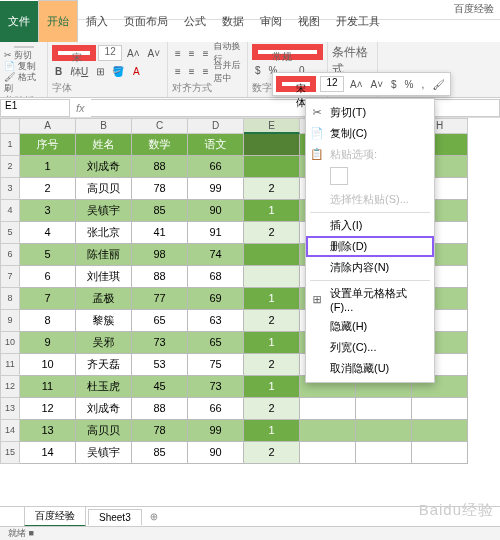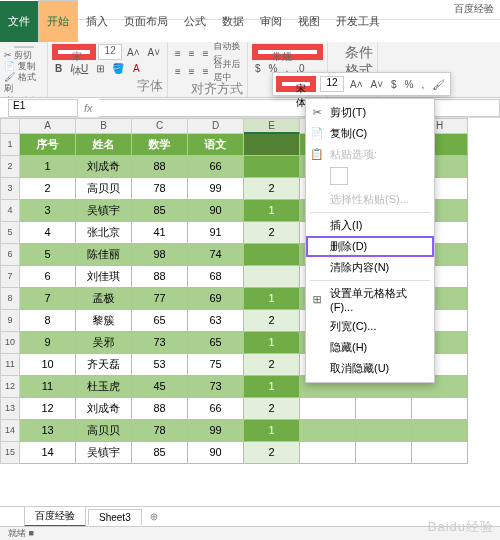--- a/index.html
+++ b/index.html
@@ -7,68 +7,68 @@
 .titlebar{height:20px;background:#fff;display:flex;align-items:center;padding-left:4px;border-bottom:1px solid #ddd}
 .titlebar .icn{width:14px;height:14px;background:#217346;margin-right:3px}
 .qa-icon{width:12px;height:12px;margin:0 2px;display:inline-block;color:#666}
 .baidu-tag{position:absolute;right:6px;top:2px;font-size:10px;color:#555}
 .tabs{display:flex;background:#fff;height:22px;align-items:flex-end}
 .tab{padding:13px 8px;font-size:11px;color:#444;cursor:pointer}
 .tab.file{background:#217346;color:#fff}
 .tab.active{background:#fdba74;border:1px solid #ccc;border-bottom:none;color:#217346}
 .ribbon{height:56px;background:#f3f3f3;border-bottom:1px solid #ccc;display:flex;position:relative;overflow:hidden}
 .rgroup{border-right:1px solid #ddd;padding:2px 4px;display:flex;flex-direction:column;justify-content:space-between;font-size:9px;color:#666}
-.rgroup .lbl{text-align:right;font-size:13px;color:#888}
+.rgroup .lbl{text-align:left;font-size:10px;color:#888}
 .clip{width:48px}
 .paste-ic{width:20px;height:24px;background:linear-gradient(#fff,#eee);border:1px solid #ccc;margin:2px auto}
 .clip-rows{font-size:9px;line-height:11px}
 .font-group{width:120px}
 .font-row{display:flex;gap:2px;align-items:center;height:18px}
 .font-sel{width:48px;height:16px;border:6px solid #ef4444;font-size:10px;background:#fff;padding-left:14px}
 .size-sel{width:28px;height:16px;border:1px solid #ccc;font-size:10px;background:#fff;text-align:center}
 .biu{font-size:10px;padding:0 3px;color:#555}
 .align-group{width:80px}
 .nb-group{width:80px}
 .sty-group{width:50px}
 .mini-toolbar{position:absolute;left:272px;top:72px;background:#fff;border:1px solid #ccc;box-shadow:0 2px 6px rgba(0,0,0,.2);padding:3px;display:flex;gap:4px;align-items:center;z-index:5;font-size:10px}
 .mini-toolbar .font-sel{width:40px}
 .mini-toolbar .size-sel{width:24px}
 .mt-b{padding:0 2px;color:#555}
 .namebar{height:20px;display:flex;align-items:center;border-bottom:1px solid #ddd}
-.nbox{width:70px;height:18px;border:1px solid #ccc;font-size:10px;padding-left:4px;margin-left:8px}
+.nbox{width:70px;height:18px;border:1px solid #ccc;font-size:10px;padding-left:4px;margin-left:0}
 .fx{padding:0 6px;font-style:italic;color:#888}
 .fbar{flex:1;height:18px;border:1px solid #ccc;border-left:none}
 .grid{position:relative;overflow:hidden}
 .colhdr{display:flex;height:16px}
 .corner{width:20px;border:1px solid #ccc;background:#f0f0f0}
 .ch{flex:0 0 56px;border:1px solid #ccc;border-left:none;background:#f0f0f0;text-align:center;font-size:10px;line-height:14px;color:#555}
 .ch.sel{background:#d5e3c9;border-bottom:2px solid #217346}
 .rows{}
 .row{display:flex;height:22px}
 .rh{width:20px;border:1px solid #ccc;border-top:none;background:#f0f0f0;text-align:center;font-size:9px;line-height:20px;color:#555}
 .cell{flex:0 0 56px;border:1px solid #bbb;border-left:none;border-top:none;text-align:center;line-height:20px;font-size:11px;background:#fff}
-.row.hdr .cell{background:#70ad47;color:#fff;font-weight:bold}
+.row.hdr .cell{background:#70ad47;color:#fff;font-weight:normal}
 .row.g .cell{background:#a9d08e}
 .cell.ecol{background:#e2efda}
 .row.g .cell.ecol{background:#70ad47;color:#fff}
 .row.hdr .cell.ecol{background:#548235}
 .ctx{position:absolute;left:305px;top:98px;width:130px;background:#fff;border:1px solid #ccc;box-shadow:0 3px 8px rgba(0,0,0,.25);z-index:10;padding:3px 0;font-size:11px}
 .ctx-item{display:flex;align-items:center;padding:3px 8px 3px 24px;position:relative;cursor:pointer}
 .ctx-item.hl{border:2px solid #8b5cf6;padding:1px 6px 1px 22px}
 .ctx-item.dis{color:#bbb}
 .ctx-ic{position:absolute;left:4px;width:14px;height:14px;font-size:11px;color:#666;text-align:center}
 .ctx-sep{height:1px;background:#ddd;margin:2px 4px}
 .paste-opts{padding:2px 8px 4px 24px;display:flex;gap:4px}
 .po{width:18px;height:18px;border:1px solid #ccc;background:#fff}
 .sheets{position:absolute;bottom:14px;left:0;right:0;height:20px;background:#fff;border-top:1px solid #ccc;display:flex;align-items:center;padding-left:24px;font-size:10px}
 .stab{padding:2px 10px;border:1px solid #ccc;border-bottom:none;margin-right:2px;background:#fff}
 .stab.act{border-bottom:2px solid #217346}
 .plus{padding:2px 6px;color:#888}
 .status{position:absolute;bottom:0;left:0;right:0;height:14px;background:#f3f3f3;border-top:1px solid #ccc;font-size:9px;padding-left:8px;line-height:13px;color:#666}
-.wm{position:absolute;right:6px;bottom:4px;font-size:13px;color:#ccc;z-index:2;letter-spacing:1px}
+.wm{position:absolute;right:6px;bottom:20px;font-size:15px;color:#ccc;z-index:2;letter-spacing:1px}
 </style>
 </head>
 <body>
 
 <div class="titlebar">
   <span class="icn"></span>
   <span class="qa-icon">💾</span>
   <span class="qa-icon">↶</span>
   <span class="qa-icon">↷</span>
   <span class="baidu-tag">百度经验</span>
@@ -132,21 +132,21 @@
     <div class="font-sel" style="width:71px">常规</div>
     <div class="font-row">
       <span class="biu">$</span>
       <span class="biu">%</span>
       <span class="biu">,</span>
       <span class="biu">.0</span>
     </div>
     <div class="lbl">数字</div>
   </div>
   <div class="rgroup sty-group">
-    <div style="font-size:14px;text-align:right">条件格式</div>
+    <div style="font-size:12px;text-align:left">条件格式</div>
     <div class="lbl">样式</div>
   </div>
 </div>
 
 <div class="mini-toolbar">
   <div class="font-sel">宋体</div>
   <div class="size-sel">12</div>
   <span class="mt-b">A˄</span>
   <span class="mt-b">A˅</span>
   <span class="mt-b">$</span>
@@ -370,24 +370,24 @@
     </div>
   <div class="ctx-item">
       <span>清除内容(N)</span>
     </div>
   <div class="ctx-sep"></div>
   <div class="ctx-item">
       <span class="ctx-ic">⊞</span>
       <span>设置单元格格式(F)...</span>
     </div>
   <div class="ctx-item">
+      <span>隐藏(H)</span>
+    </div>
+  <div class="ctx-item">
       <span>列宽(C)...</span>
-    </div>
-  <div class="ctx-item">
-      <span>隐藏(H)</span>
     </div>
   <div class="ctx-item">
       <span>取消隐藏(U)</span>
     </div>
 </div>
 
 <div class="wm">Baidu经验</div>
 
 <div class="sheets">
   <div class="stab act">百度经验</div>

